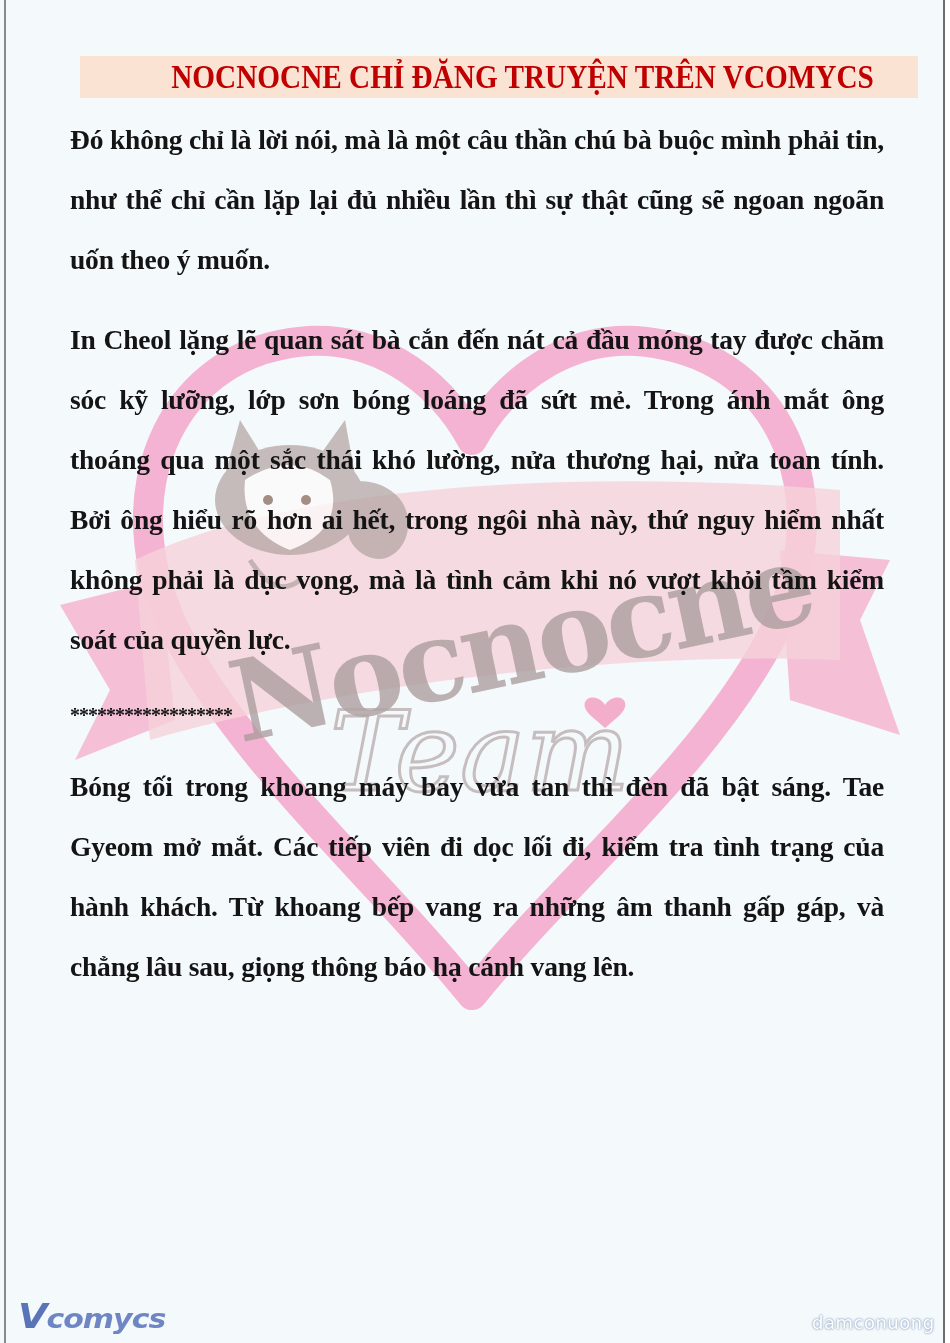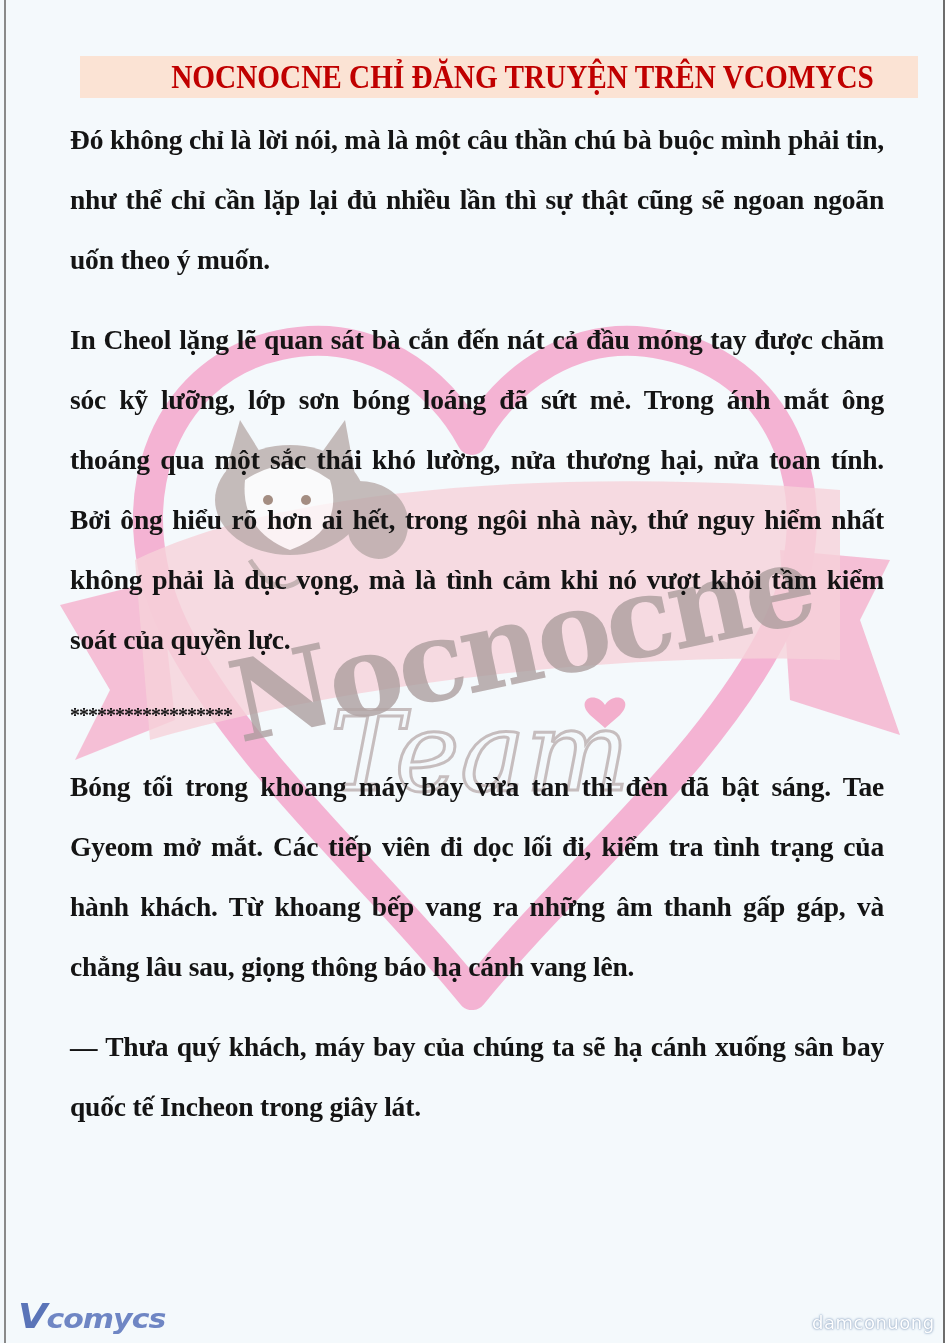--- a/index.html
+++ b/index.html
@@ -174,20 +174,19 @@
 
 <div class="header-bar">
   <span class="header-title">NOCNOCNE CHỈ ĐĂNG TRUYỆN TRÊN VCOMYCS</span>
 </div>
 
 <div class="content">
   <p class="para">Đó không chỉ là lời nói, mà là một câu thần chú bà buộc mình phải tin, như thể chỉ cần lặp lại đủ nhiều lần thì sự thật cũng sẽ ngoan ngoãn uốn theo ý muốn.</p>
   <p class="para">In Cheol lặng lẽ quan sát bà cắn đến nát cả đầu móng tay được chăm sóc kỹ lưỡng, lớp sơn bóng loáng đã sứt mẻ. Trong ánh mắt ông thoáng qua một sắc thái khó lường, nửa thương hại, nửa toan tính. Bởi ông hiểu rõ hơn ai hết, trong ngôi nhà này, thứ nguy hiểm nhất không phải là dục vọng, mà là tình cảm khi nó vượt khỏi tầm kiểm soát của quyền lực.</p>
   <div class="separator">******************</div>
   <p class="para" style="margin-top:0">Bóng tối trong khoang máy bay vừa tan thì đèn đã bật sáng. Tae Gyeom mở mắt. Các tiếp viên đi dọc lối đi, kiểm tra tình trạng của hành khách. Từ khoang bếp vang ra những âm thanh gấp gáp, và chẳng lâu sau, giọng thông báo hạ cánh vang lên.</p>
-  <p class="para">— Thưa quý khách, máy bay của chúng ta sẽ hạ cánh xuống sân bay quốc tế Incheon trong giây lát.</p>
 </div>
 
 <div class="vcomycs-logo">
   <span class="big-v">V</span><span>comycs</span>
 </div>
 
 <div class="site-watermark">damconuong</div>
 
 </body></html>

